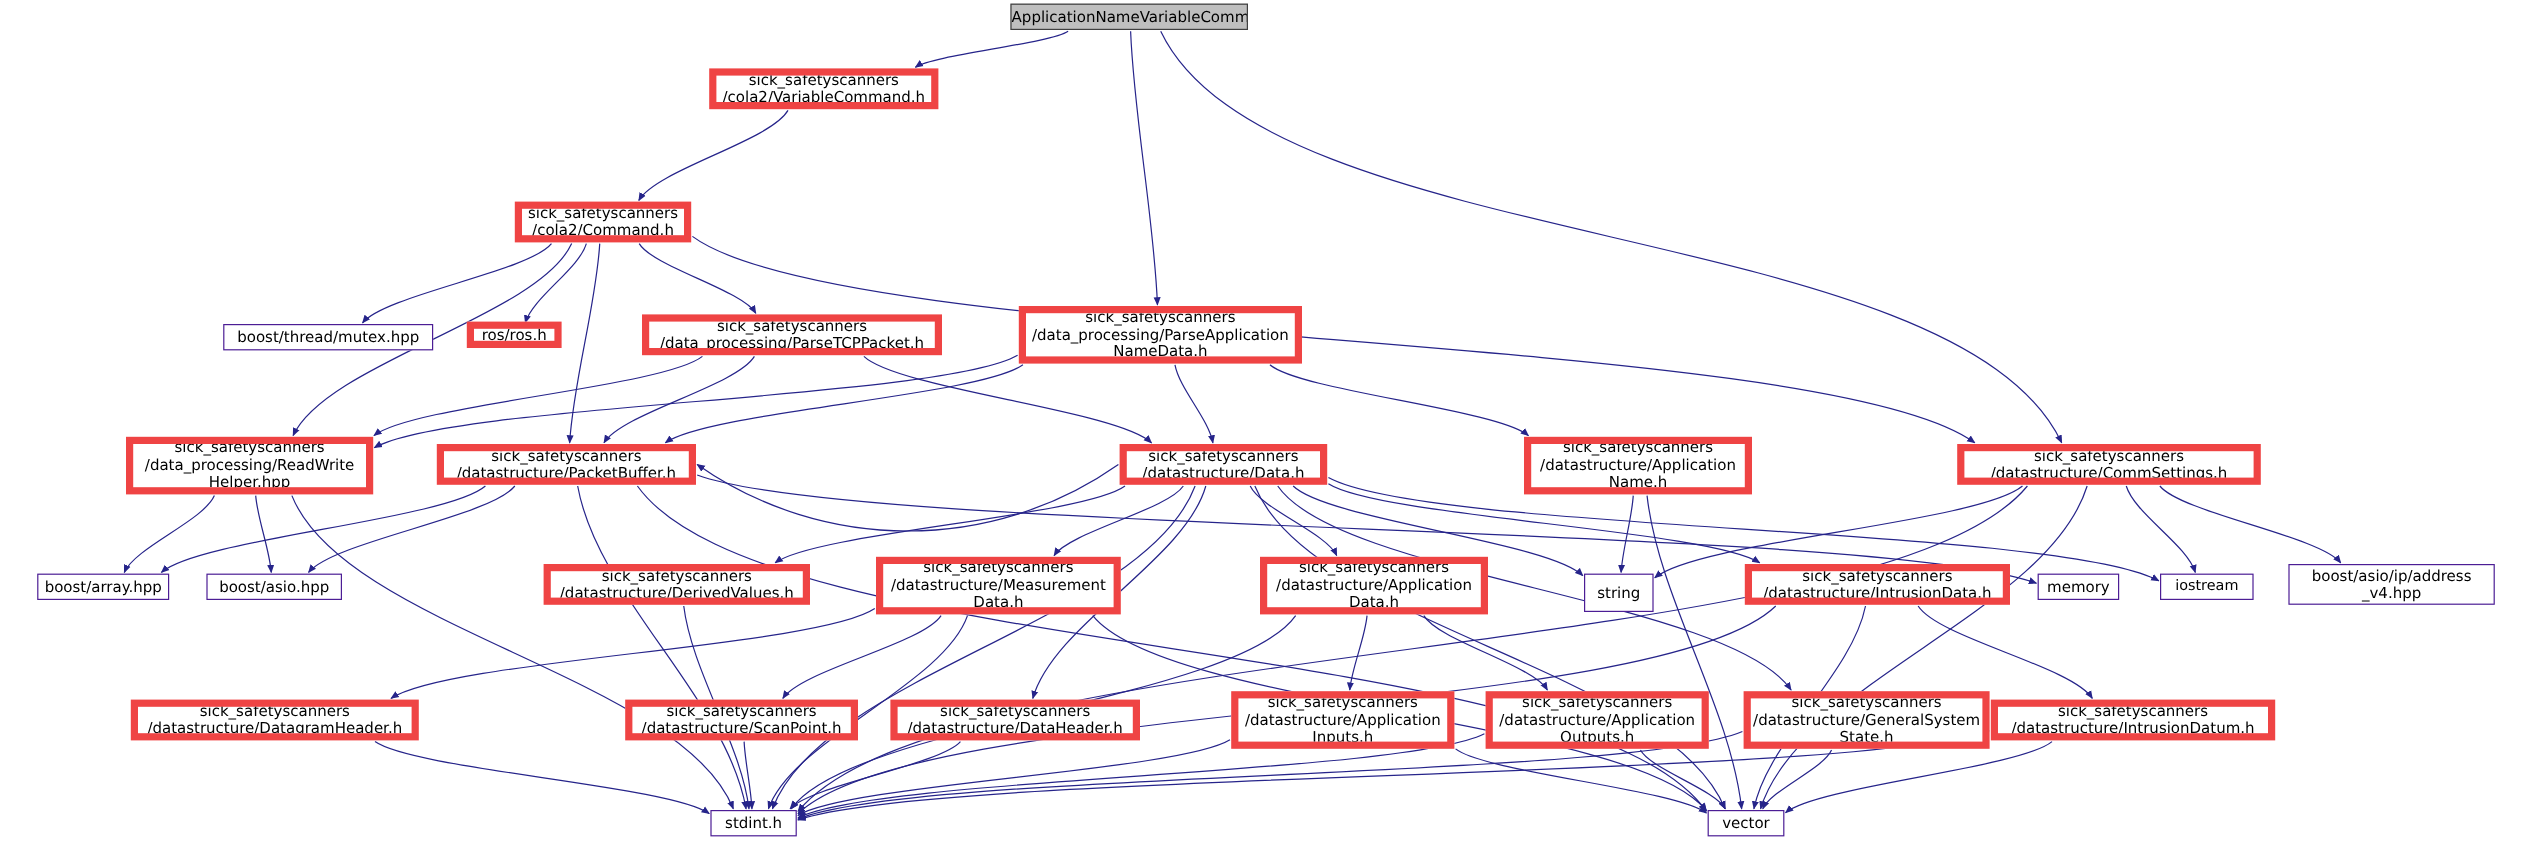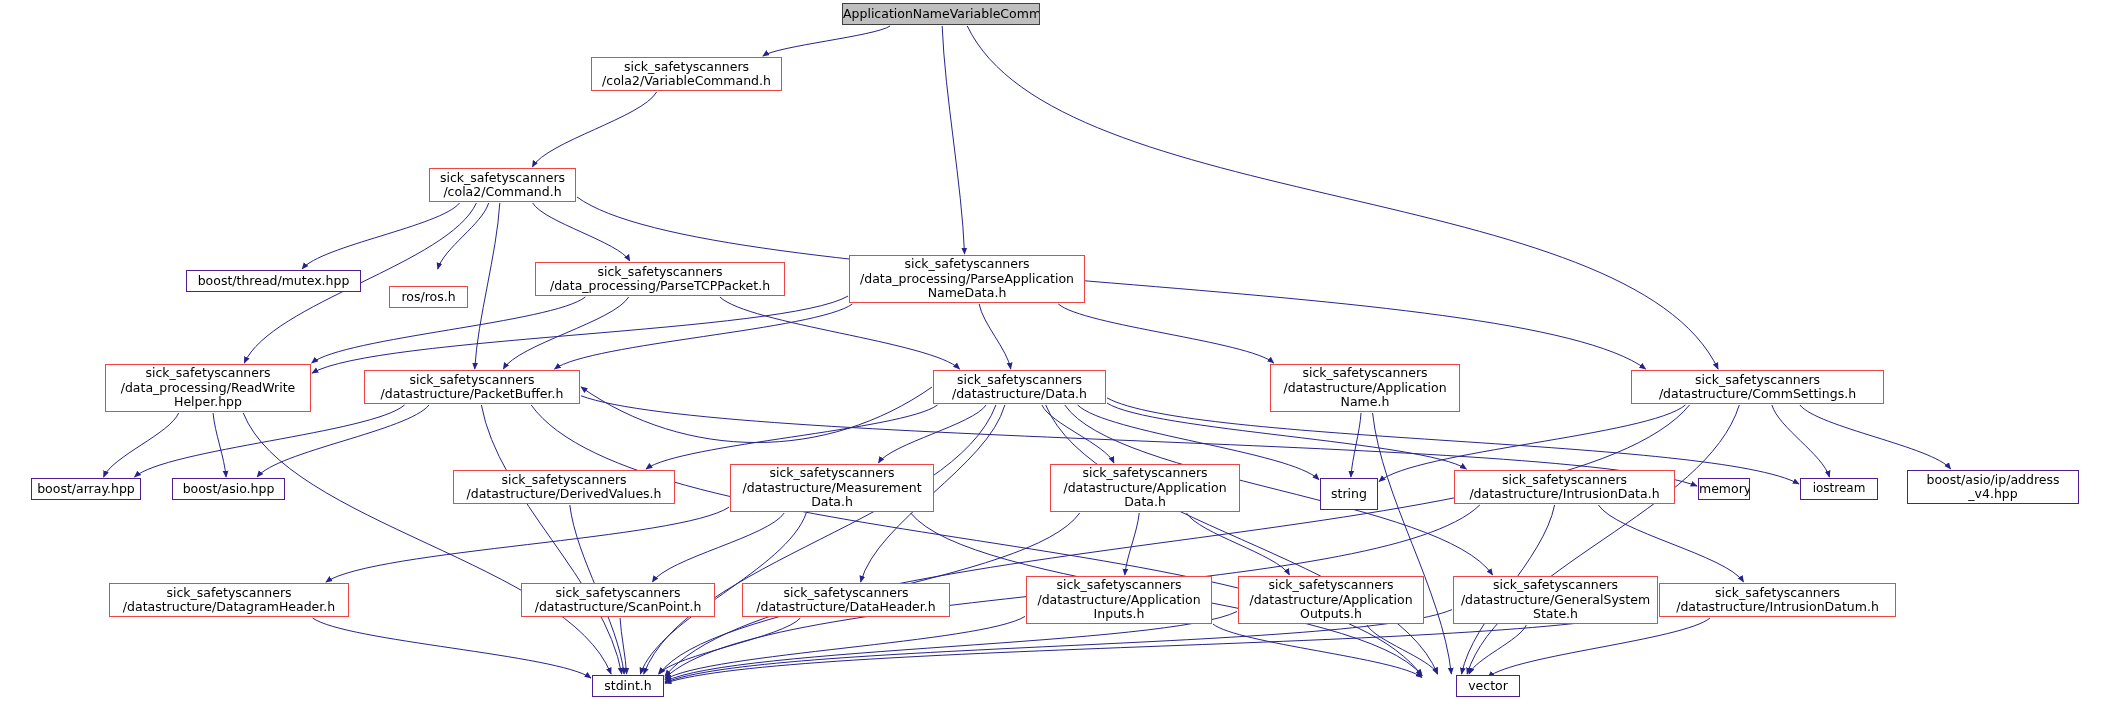--- a/index.html
+++ b/index.html
@@ -31,21 +31,21 @@
     justify-content: center;
     text-align: center;
     line-height: 1.16;
     color: #000000;
     background: #ffffff;
     border: 1px solid #4c1d95;
     white-space: pre;
     overflow: hidden;
   }
   .gnode.internal {
-    border: 1px solid #ef4444;
+    border: 6px solid #ef4444;
   }
   .gnode.root {
     background: #bfbfbf;
     border: 1px solid #404040;
   }
   .gnode span {
     display: block;
     width: 100%;
   }
 </style>
@@ -125,21 +125,21 @@
       <path d="M 1658 608.9404088734233 C 1538.84 649.8006959547629 784.16 642.3715528490648 665 683.2318399304045" fill="none" stroke="#26248a" stroke-width="1" marker-end="url(#ah)"></path>
       <path d="M 1710 618 C 1683.36 640.1408 1514.64 655.0592 1488 677.2" fill="none" stroke="#26248a" stroke-width="1" marker-end="url(#ah)"></path>
     </svg>
   <div id="node-layer">
       <div class="gnode root internal" style="left: 842px; top: 3px; width: 198px; height: 22px; font-size: 12.5px;"><span>ApplicationNameVariableCommand.h</span></div>
       <div class="gnode internal" style="left: 591px; top: 57px; width: 191px; height: 34px; font-size: 12.5px;"><span>sick_safetyscanners
 /cola2/VariableCommand.h</span></div>
       <div class="gnode internal" style="left: 429px; top: 168px; width: 147px; height: 34px; font-size: 12.5px;"><span>sick_safetyscanners
 /cola2/Command.h</span></div>
       <div class="gnode external" style="left: 186px; top: 270px; width: 175px; height: 22px; font-size: 12.5px;"><span>boost/thread/mutex.hpp</span></div>
-      <div class="gnode internal" style="left: 389px; top: 286px; width: 79px; height: 22px; font-size: 12.5px;"><span>ros/ros.h</span></div>
+      <div class="gnode internal" style="left: 389px; top: 268px; width: 79px; height: 22px; font-size: 12.5px;"><span>ros/ros.h</span></div>
       <div class="gnode internal" style="left: 535px; top: 262px; width: 250px; height: 34px; font-size: 12.5px;"><span>sick_safetyscanners
 /data_processing/ParseTCPPacket.h</span></div>
       <div class="gnode internal" style="left: 849px; top: 255px; width: 236px; height: 48px; font-size: 12.5px;"><span>sick_safetyscanners
 /data_processing/ParseApplication
 NameData.h</span></div>
       <div class="gnode internal" style="left: 105px; top: 364px; width: 206px; height: 48px; font-size: 12.5px;"><span>sick_safetyscanners
 /data_processing/ReadWrite
 Helper.hpp</span></div>
       <div class="gnode internal" style="left: 364px; top: 370px; width: 216px; height: 34px; font-size: 12.5px;"><span>sick_safetyscanners
 /datastructure/PacketBuffer.h</span></div>
@@ -156,21 +156,21 @@
 /datastructure/DerivedValues.h</span></div>
       <div class="gnode internal" style="left: 730px; top: 464px; width: 204px; height: 48px; font-size: 12.5px;"><span>sick_safetyscanners
 /datastructure/Measurement
 Data.h</span></div>
       <div class="gnode internal" style="left: 1050px; top: 464px; width: 190px; height: 48px; font-size: 12.5px;"><span>sick_safetyscanners
 /datastructure/Application
 Data.h</span></div>
       <div class="gnode external" style="left: 1320px; top: 478px; width: 58px; height: 32px; font-size: 12.5px;"><span>string</span></div>
       <div class="gnode internal" style="left: 1454px; top: 470px; width: 221px; height: 34px; font-size: 12.5px;"><span>sick_safetyscanners
 /datastructure/IntrusionData.h</span></div>
-      <div class="gnode external" style="left: 1698px; top: 478px; width: 52px; height: 22px; font-size: 12.5px;"><span>memory</span></div>
+      <div class="gnode external" style="left: 1698px; top: 478px; width: 68px; height: 22px; font-size: 12.5px;"><span>memory</span></div>
       <div class="gnode external" style="left: 1800px; top: 478px; width: 78px; height: 22px; font-size: 12px;"><span>iostream</span></div>
       <div class="gnode external" style="left: 1907px; top: 470px; width: 172px; height: 34px; font-size: 12.5px;"><span>boost/asio/ip/address
 _v4.hpp</span></div>
       <div class="gnode internal" style="left: 109px; top: 583px; width: 240px; height: 34px; font-size: 12.5px;"><span>sick_safetyscanners
 /datastructure/DatagramHeader.h</span></div>
       <div class="gnode internal" style="left: 521px; top: 583px; width: 194px; height: 34px; font-size: 12.5px;"><span>sick_safetyscanners
 /datastructure/ScanPoint.h</span></div>
       <div class="gnode internal" style="left: 742px; top: 583px; width: 208px; height: 34px; font-size: 12.5px;"><span>sick_safetyscanners
 /datastructure/DataHeader.h</span></div>
       <div class="gnode internal" style="left: 1026px; top: 576px; width: 186px; height: 48px; font-size: 12.5px;"><span>sick_safetyscanners
@@ -178,15 +178,15 @@
 Inputs.h</span></div>
       <div class="gnode internal" style="left: 1238px; top: 576px; width: 186px; height: 48px; font-size: 12.5px;"><span>sick_safetyscanners
 /datastructure/Application
 Outputs.h</span></div>
       <div class="gnode internal" style="left: 1453px; top: 576px; width: 205px; height: 48px; font-size: 12.5px;"><span>sick_safetyscanners
 /datastructure/GeneralSystem
 State.h</span></div>
       <div class="gnode internal" style="left: 1659px; top: 583px; width: 237px; height: 34px; font-size: 12.5px;"><span>sick_safetyscanners
 /datastructure/IntrusionDatum.h</span></div>
       <div class="gnode external" style="left: 592px; top: 675px; width: 72px; height: 22px; font-size: 12.5px;"><span>stdint.h</span></div>
-      <div class="gnode external" style="left: 1423px; top: 675px; width: 64px; height: 22px; font-size: 12.5px; margin-left: 33px;"><span>vector</span></div>
+      <div class="gnode external" style="left: 1423px; top: 675px; width: 64px; height: 22px; font-size: 12.5px;"><span>vector</span></div>
     </div>
 </div>
 
 </body></html>

